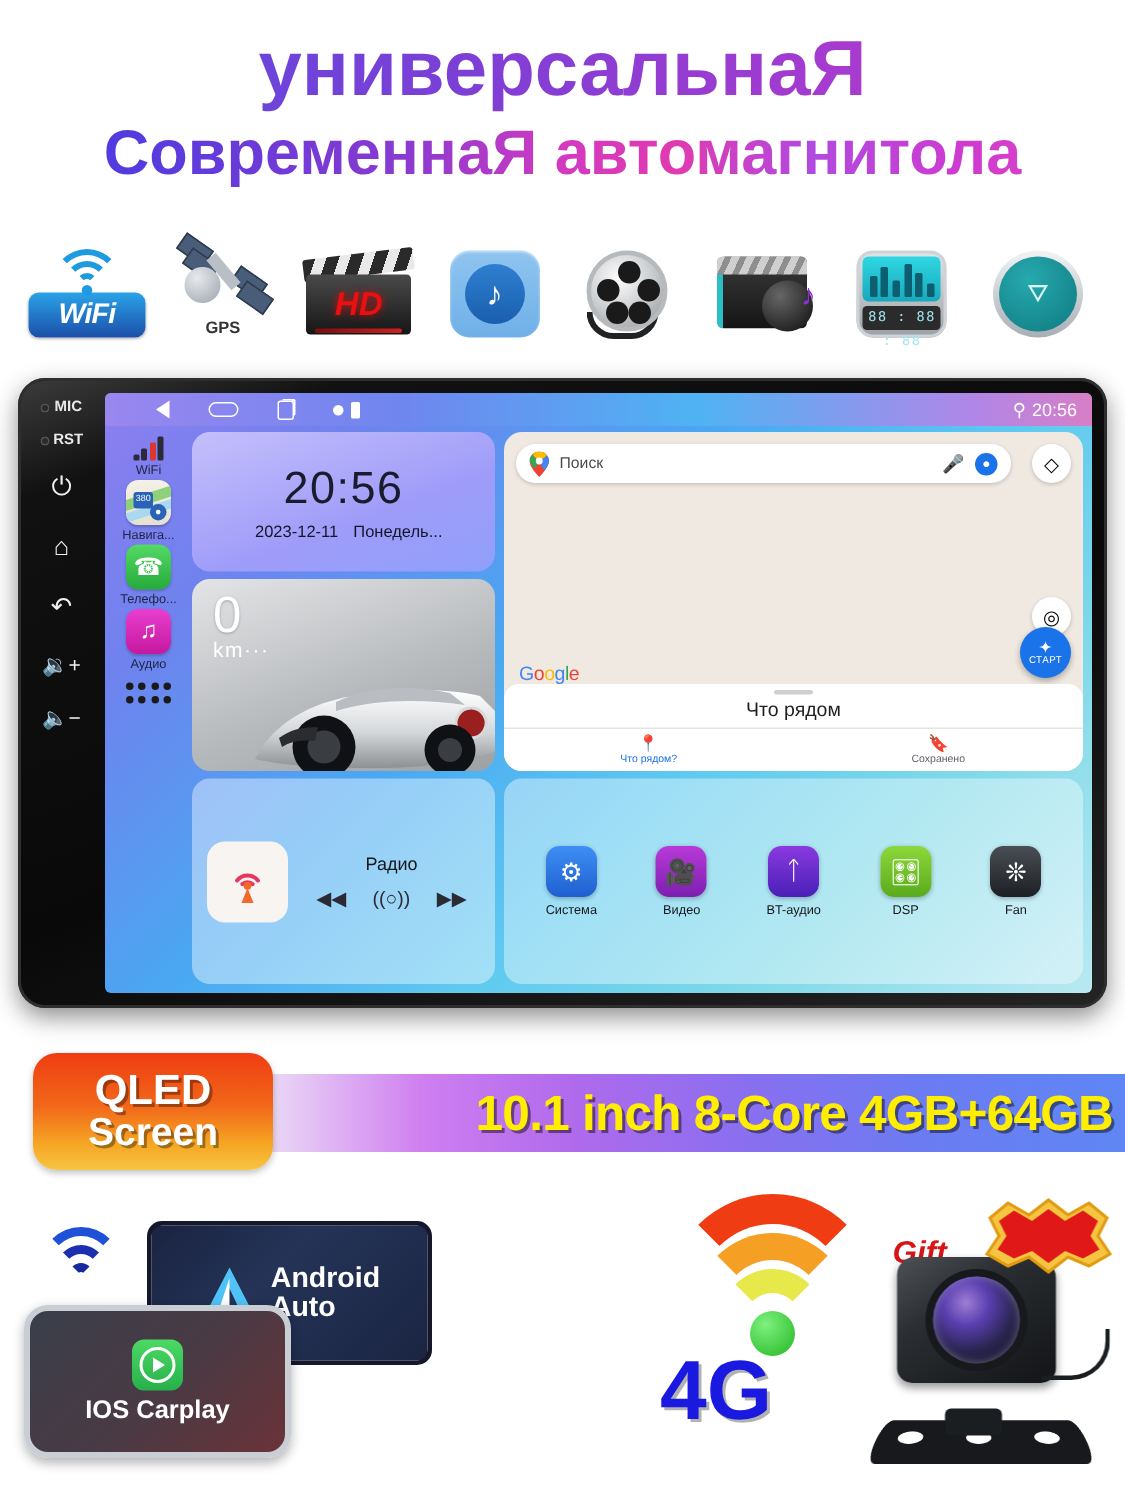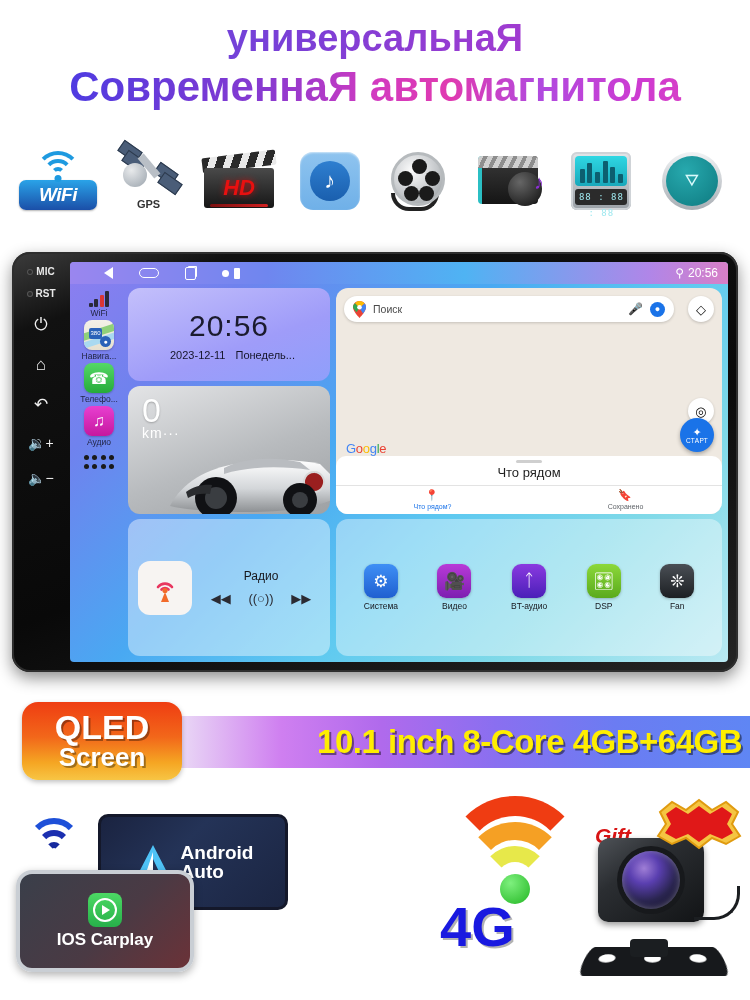--- a/index.html
+++ b/index.html
@@ -7,21 +7,21 @@
     width: 750px; height: 1000px;
     background: #ffffff;
     font-family: "Liberation Sans", sans-serif;
     position: relative;
     overflow: hidden;
   }
 
   
   .title-block { padding-top: 18px; text-align: center; }
   .title-line1 {
-    font-size: 38px; font-weight: bold; letter-spacing: 0px;
+    font-size: 52px; font-weight: bold; letter-spacing: 0px;
     background: linear-gradient(90deg,#5a4ae0 0%, #7b3fd6 40%, #a13bd0 70%, #c53bcb 100%);
     -webkit-background-clip: text; background-clip: text; color: transparent;
     -webkit-text-fill-color: transparent;
     text-shadow: 0 0 0 rgba(0,0,0,0);
     line-height: 1.1;
   }
   .title-line2 {
     font-size: 42px; font-weight: bold; margin-top: 4px; line-height: 1.1;
     background: linear-gradient(90deg,#3b3ce8 0%, #6a3ad8 22%, #8a3ad0 36%, #d23ac0 50%, #e03ab0 60%, #b04adf 72%, #cf3ad0 86%, #e24ab8 100%);
     -webkit-background-clip: text; background-clip: text; color: transparent;
@@ -100,21 +100,21 @@
     background: linear-gradient(180deg,#3a3a3a,#151515); border-radius: 4px;
     border-left: 4px solid #2bbfc4; }
   .vid-strip { position: absolute; left: 2px; top: 4px; width: 60px; height: 12px;
     background: repeating-linear-gradient(115deg,#cfcfcf 0 5px,#8e8e8e 5px 9px);
     border-radius: 4px 4px 0 0; }
   .vid-speaker { position: absolute; right: 4px; bottom: 4px; width: 34px; height: 34px;
     border-radius: 50%; background: radial-gradient(circle at 35% 30%,#666,#0d0d0d); }
   .vid-note { position: absolute; right: 2px; bottom: 16px; color: #8b2fd4; font-size: 20px; }
 
   .eq-icon { width: 60px; height: 58px; margin: 0 auto;
-    background: linear-gradient(180deg,#e3e6e9,#9aa0a6); border-radius: 6px;
+    background: linear-gradient(180deg,#e3e6e9,#9aa0a6); border-radius: 11px;
     padding: 4px; box-shadow: inset 0 0 0 2px #cfd3d7; }
   .eq-screen { height: 30px; background: linear-gradient(180deg,#2fd7e3,#18a8bb);
     border-radius: 4px; display: flex; align-items: flex-end;
     justify-content: space-around; padding: 3px; }
   .eq-screen i { width: 5px; background: #0c5f70; border-radius: 1px; }
   .eq-lcd { height: 16px; margin-top: 3px; background: #2b2b2b; border-radius: 3px;
     color: #9fe8ef; font-size: 9px; text-align: center; line-height: 16px;
     font-family: "DejaVu Sans Mono", monospace; letter-spacing: 1px; }
 
   .usb-icon { width: 60px; height: 58px; margin: 0 auto; border-radius: 50%;
@@ -274,21 +274,21 @@
 
   
   .banner-row { position: absolute; left: 0; top: 698px; width: 750px; height: 86px; }
   .qled {
     position: absolute; left: 22px; top: 4px; width: 160px; height: 78px;
     background: linear-gradient(180deg,#ef3d12 0%, #f2671a 45%, #f5a623 78%, #f7c544 100%);
     border-radius: 16px; display: flex; flex-direction: column;
     align-items: center; justify-content: center; z-index: 3;
     box-shadow: 0 2px 5px rgba(0,0,0,.25);
   }
-  .qled-t1 { font-size: 34px; font-weight: bold; color: #fff; line-height: .95;
+  .qled-t1 { font-size: 28px; font-weight: bold; color: #fff; line-height: .95;
     text-shadow: 2px 2px 0 rgba(0,0,0,.35); }
   .qled-t2 { font-size: 26px; font-weight: bold; color: #fff; line-height: 1.05;
     text-shadow: 2px 2px 0 rgba(0,0,0,.35); }
   .banner {
     position: absolute; left: 80px; top: 18px; right: 0; height: 52px;
     background: linear-gradient(90deg,#ffffff 0%, #ede4f6 13%, #cf7ff0 30%, #b06aec 45%, #8a6ff0 62%, #6b7cf2 80%, #5f86f4 100%);
     display: flex; align-items: center; justify-content: flex-end; padding-right: 8px;
   }
   .banner-text { font-size: 33px; font-weight: bold; color: #ffee00;
     text-shadow: 2px 2px 0 rgba(0,0,0,.45); letter-spacing: -.5px; }

